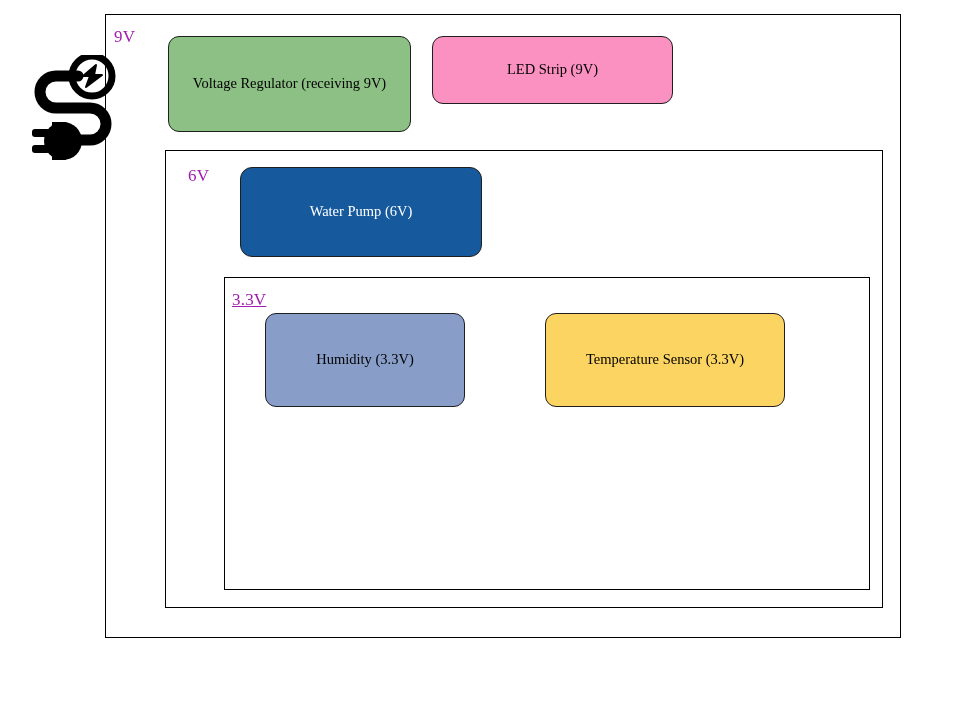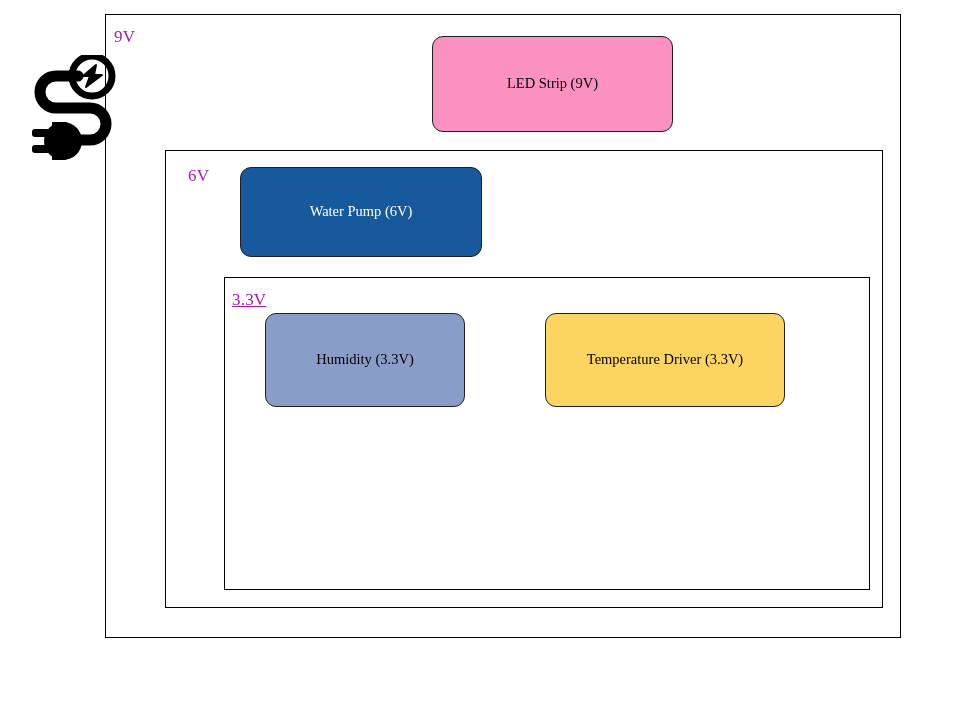--- a/index.html
+++ b/index.html
@@ -60,26 +60,26 @@
     font-size: 14.5px;
     line-height: 1.32;
     padding: 4px 14px;
     white-space: pre-line;
   }
   #node-voltage-regulator {
     left: 168px; top: 36px;  width: 243px; height: 96px;
     background: #8cc084; color: #000000;
   }
   #node-led-strip {
-    left: 432px; top: 36px;  width: 241px; height: 96px;
+    left: 432px; top: 36px;  width: 241px; height: 68px;
     background: #fa91c0; color: #000000;
   }
   #node-water-pump {
     left: 240px; top: 167px; width: 242px; height: 90px;
-    background: #16599c; color: #ffffff;
+    background: #16599c; color: #ffffff; border-radius: 12px;
   }
   #node-humidity {
     left: 265px; top: 313px; width: 200px; height: 94px;
     background: #889ec9; color: #000000;
   }
   #node-temperature-sensor {
     left: 545px; top: 313px; width: 240px; height: 94px;
     background: #fcd462; color: #000000;
   }
   #node-motors-driver {
@@ -103,28 +103,29 @@
 
   <div class="domain-box" id="box-9v"></div>
   <div class="domain-label" id="label-9v">9V</div>
 
   <div class="domain-box" id="box-6v"></div>
   <div class="domain-label" id="label-6v">6V</div>
 
   <div class="domain-box" id="box-33v"></div>
   <div class="domain-label" id="label-33v">3.3V</div>
 
+  <div class="node" id="node-voltage-regulator">Voltage Regulator (receiving 9V)</div>
 
   <div class="node" id="node-led-strip">LED Strip (9V)</div>
 
   <div class="node" id="node-water-pump">Water Pump (6V)</div>
 
   <div class="node" id="node-humidity">Humidity (3.3V)</div>
 
-  <div class="node" id="node-temperature-sensor">Temperature Driver (3.3V)</div>
+  <div class="node" id="node-temperature-sensor">Temperature Sensor (3.3V)</div>
 
 
   <svg id="power-plug-icon" viewBox="0 0 104 110">
 
     <path d="M 48 21 H 26 a 16 16 0 0 0 0 32 H 60 a 16 16 0 0 1 0 32 H 40" fill="none" stroke="#000000" stroke-width="11" stroke-linecap="round" stroke-linejoin="round"></path>
 
     <circle cx="62" cy="21" r="20" fill="none" stroke="#000000" stroke-width="7"></circle>
     <path d="M 66 10 L 53 21 L 60 21 L 56 32 L 72 20 L 64 20 Z" fill="#000000" stroke="#000000" stroke-width="2" stroke-linejoin="round"></path>
 
     <ellipse cx="33" cy="86" rx="19" ry="19" fill="#000000"></ellipse>

